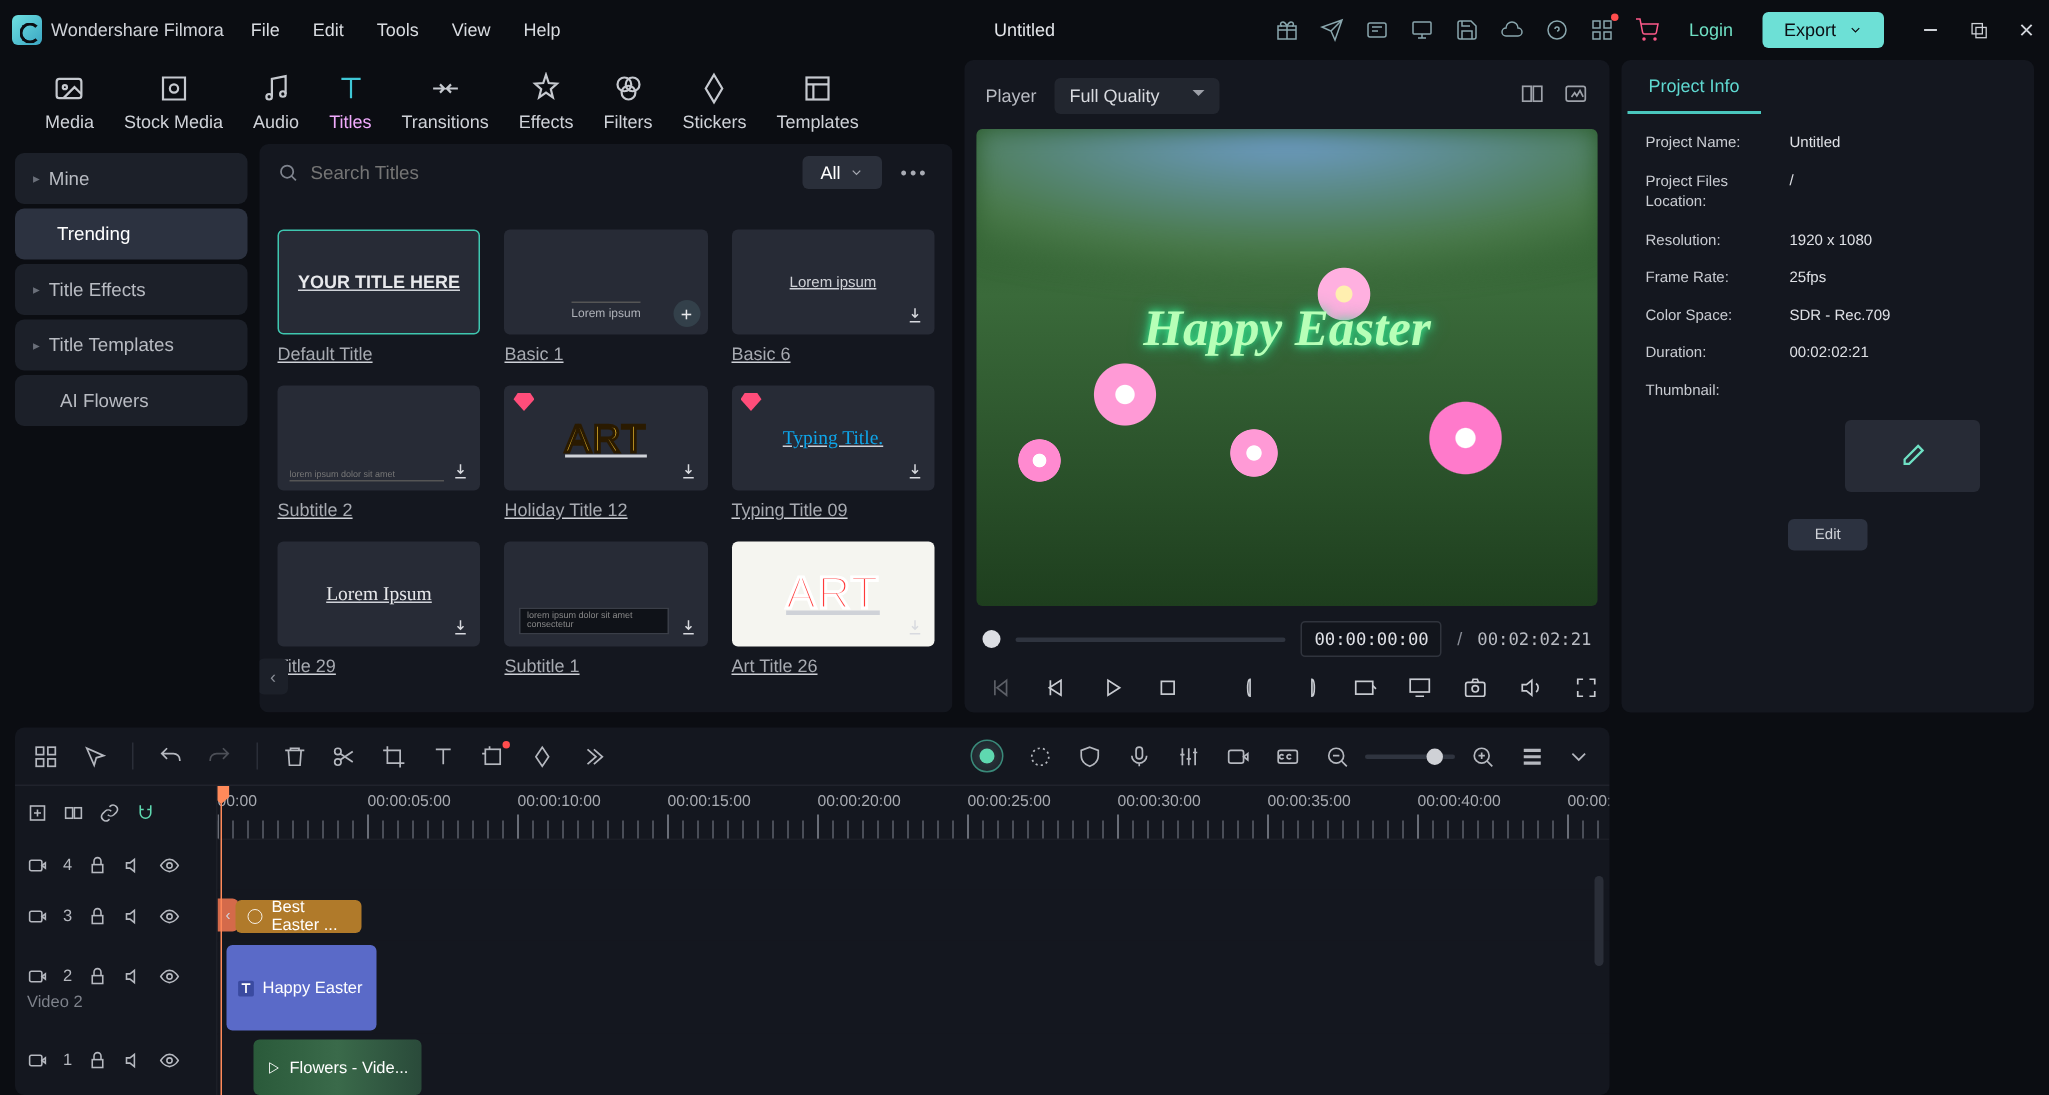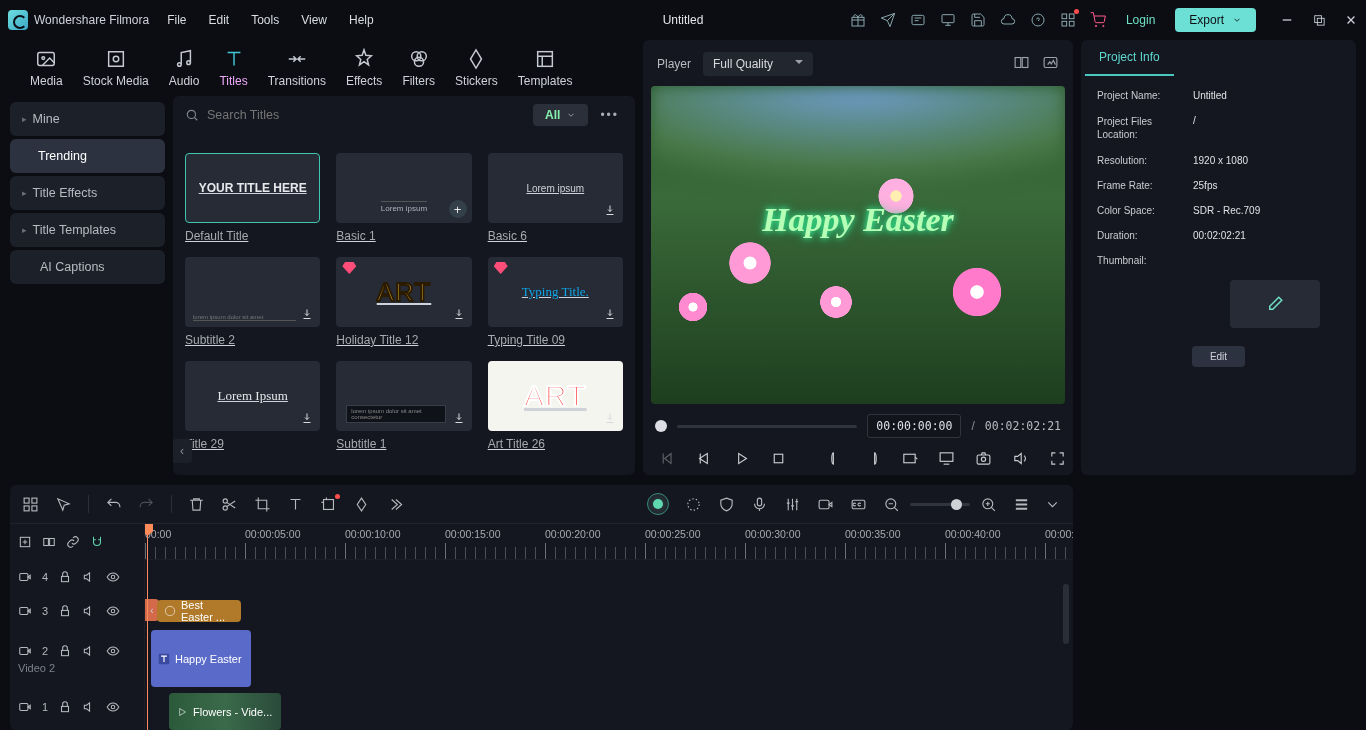--- a/index.html
+++ b/index.html
@@ -32,21 +32,21 @@
   .sidebar { width:155px; display:flex; flex-direction:column; gap:3px; padding-top:6px;}
   .side-item { background:#1c2029; border-radius:6px; padding:10px 12px; color:#b8bbc2; display:flex; align-items:center; gap:6px; cursor:pointer; font-size:12.5px;}
   .side-item.active { background:#2c3240; color:#fff;}
   .side-item .chev{font-size:9px;color:#6a6f79;}
   .side-item.sub { padding-left:30px;}
   .content { flex:1; background:#14171f; border-radius:6px; display:flex; flex-direction:column; overflow:hidden; position:relative;gap:13px;}
   .content-head { display:flex; align-items:center; padding:8px 12px; gap:8px;}
   .search { flex:1; display:flex; align-items:center; gap:8px; color:#7f848e;}
   .search svg{width:14px;height:14px;stroke:#7f848e;fill:none;stroke-width:2;}
   .search input { background:transparent; border:none; outline:none; color:#cfd2d8; font-size:12.5px; flex:1;}
-  .filter-all { background:#2a2f3a; padding:4px 12px; border-radius:4px; display:flex; gap:6px; align-items:center; color:#86efac;font-weight:bold;}
+  .filter-all { background:#2a2f3a; padding:4px 12px; border-radius:4px; display:flex; gap:6px; align-items:center; color:#ffffff;}
   .more-dots{color:#a8abb3; letter-spacing:2px; padding:0 4px; cursor:pointer;}
   .grid { flex:1; overflow:auto; padding:6px 12px 12px; display:grid; grid-template-columns:repeat(3, 1fr); gap:14px 16px; grid-auto-rows:min-content;text-decoration:underline;}
   .card { display:flex; flex-direction:column; gap:6px;}
   .thumb { height:70px; background:#272b36; border-radius:4px; position:relative; display:flex; align-items:center; justify-content:center; overflow:hidden;}
   .thumb.selected { border:1.5px solid #3fc7b0; }
   .thumb-label { color:#a7aab1; font-size:12px;}
   .dl-icon { position:absolute; right:5px; bottom:5px; width:16px; height:16px; border-radius:3px; display:flex; align-items:center;justify-content:center;}
   .dl-icon svg{width:12px;height:12px;stroke:#d8dadf;fill:none;stroke-width:2;}
   .add-circ{position:absolute;right:5px;bottom:5px;width:18px;height:18px;background:#33404a;border-radius:50%;display:flex;align-items:center;justify-content:center;color:#e8e9ec;font-size:13px;line-height:1;}
   .gem{position:absolute;left:6px;top:5px;width:14px;height:12px;background:#ff4d7a;clip-path:polygon(20% 0,80% 0,100% 35%,50% 100%,0 35%);}
@@ -311,21 +311,21 @@
           </div>
         <div class="side-item">
             <span class="chev">▸</span>
             <span>Title Effects</span>
           </div>
         <div class="side-item">
             <span class="chev">▸</span>
             <span>Title Templates</span>
           </div>
         <div class="side-item sub">
-            <span>AI Captions</span>
+            <span>AI Flowers</span>
           </div>
       </div>
 
       <div class="content">
         <div class="content-head">
           <div class="search">
             <svg viewBox="0 0 24 24">
                 <circle cx="11" cy="11" r="7"></circle>
                 <path d="M21 21l-5-5"></path>
               </svg>

